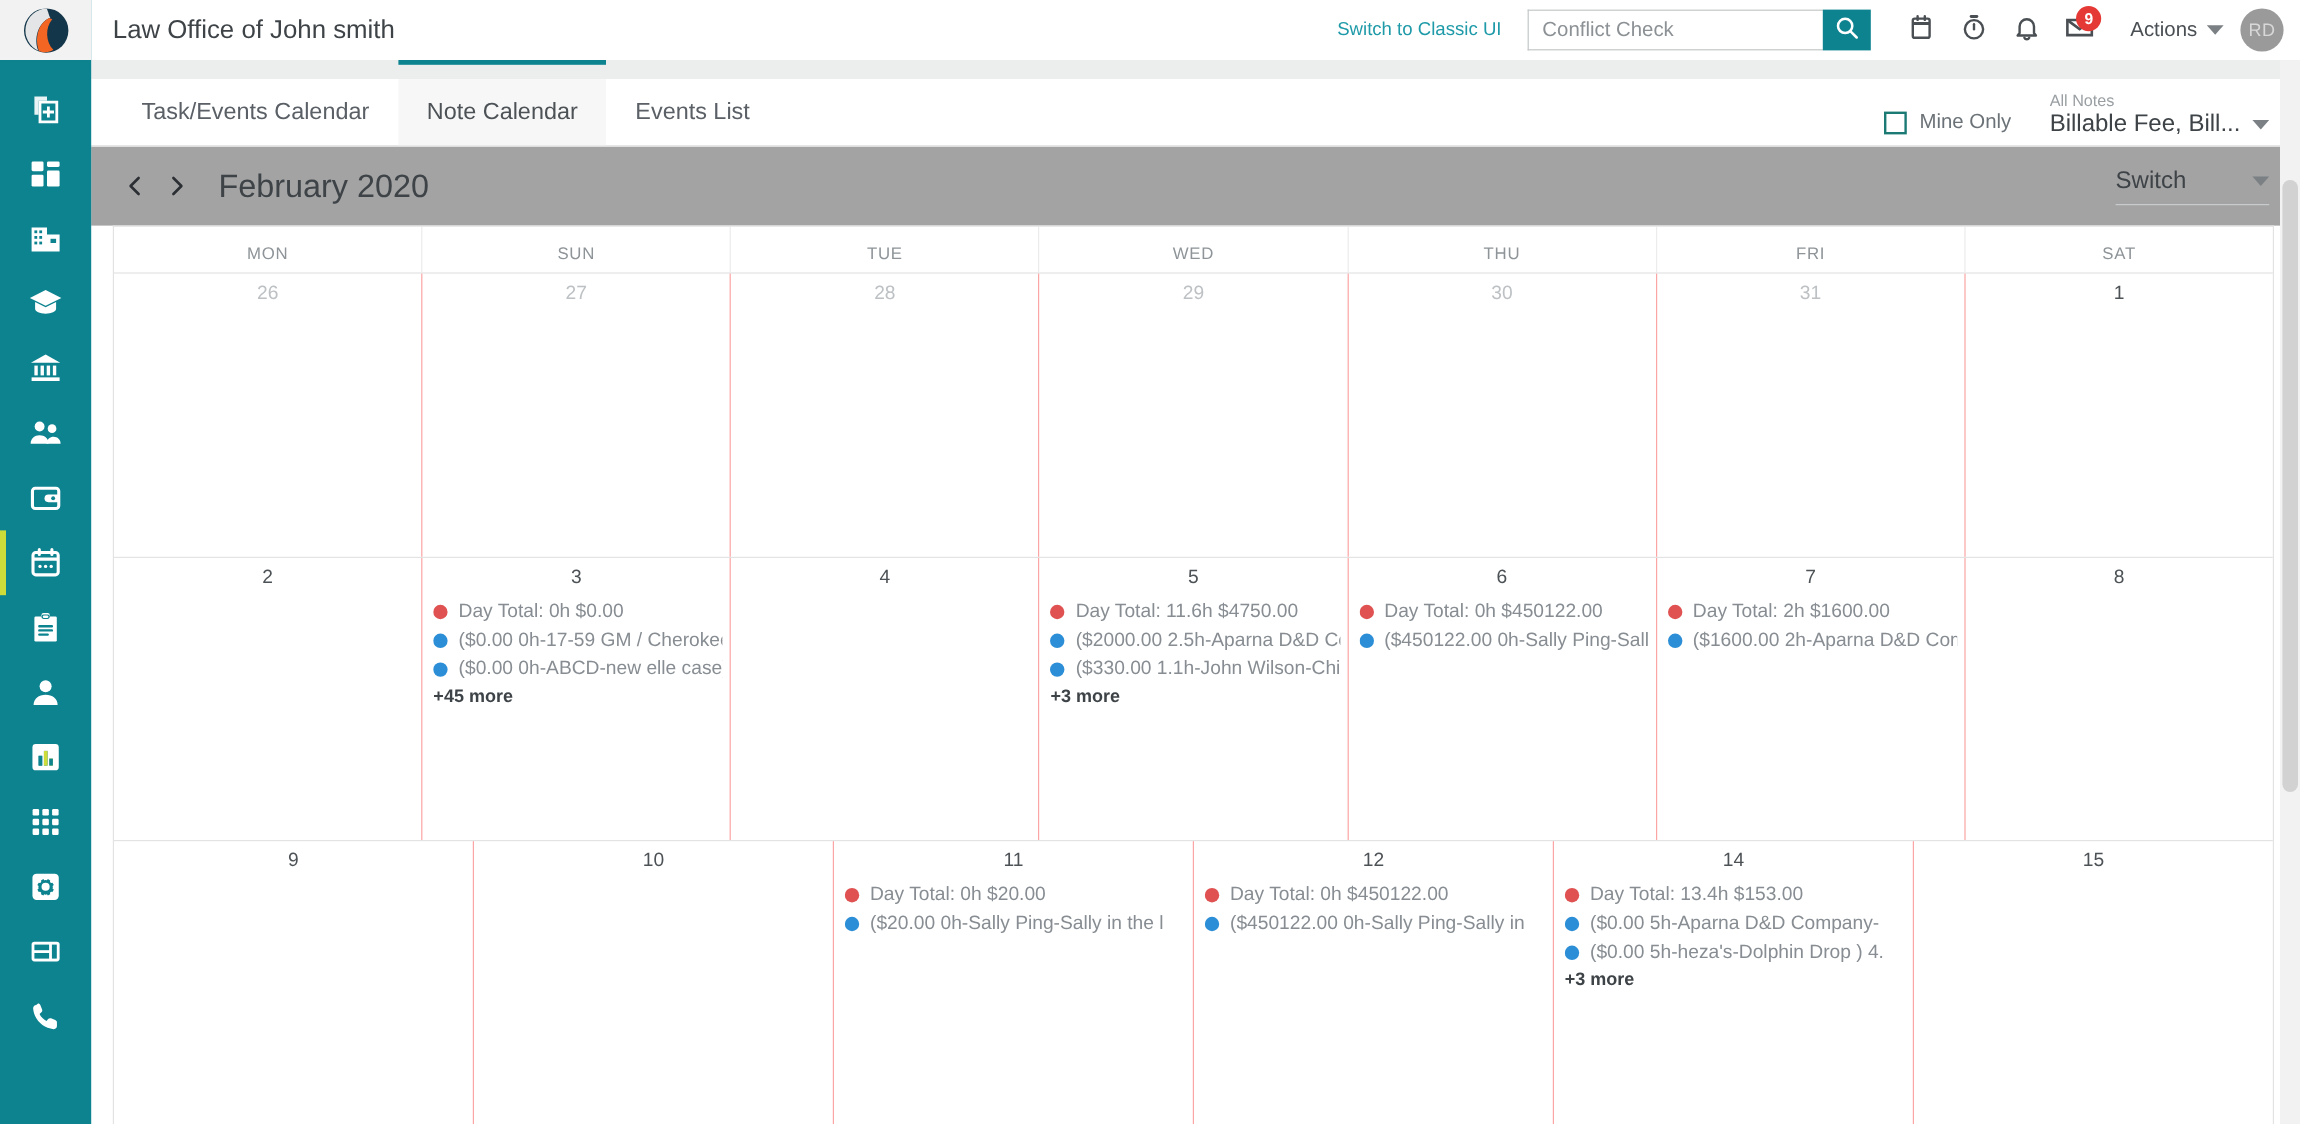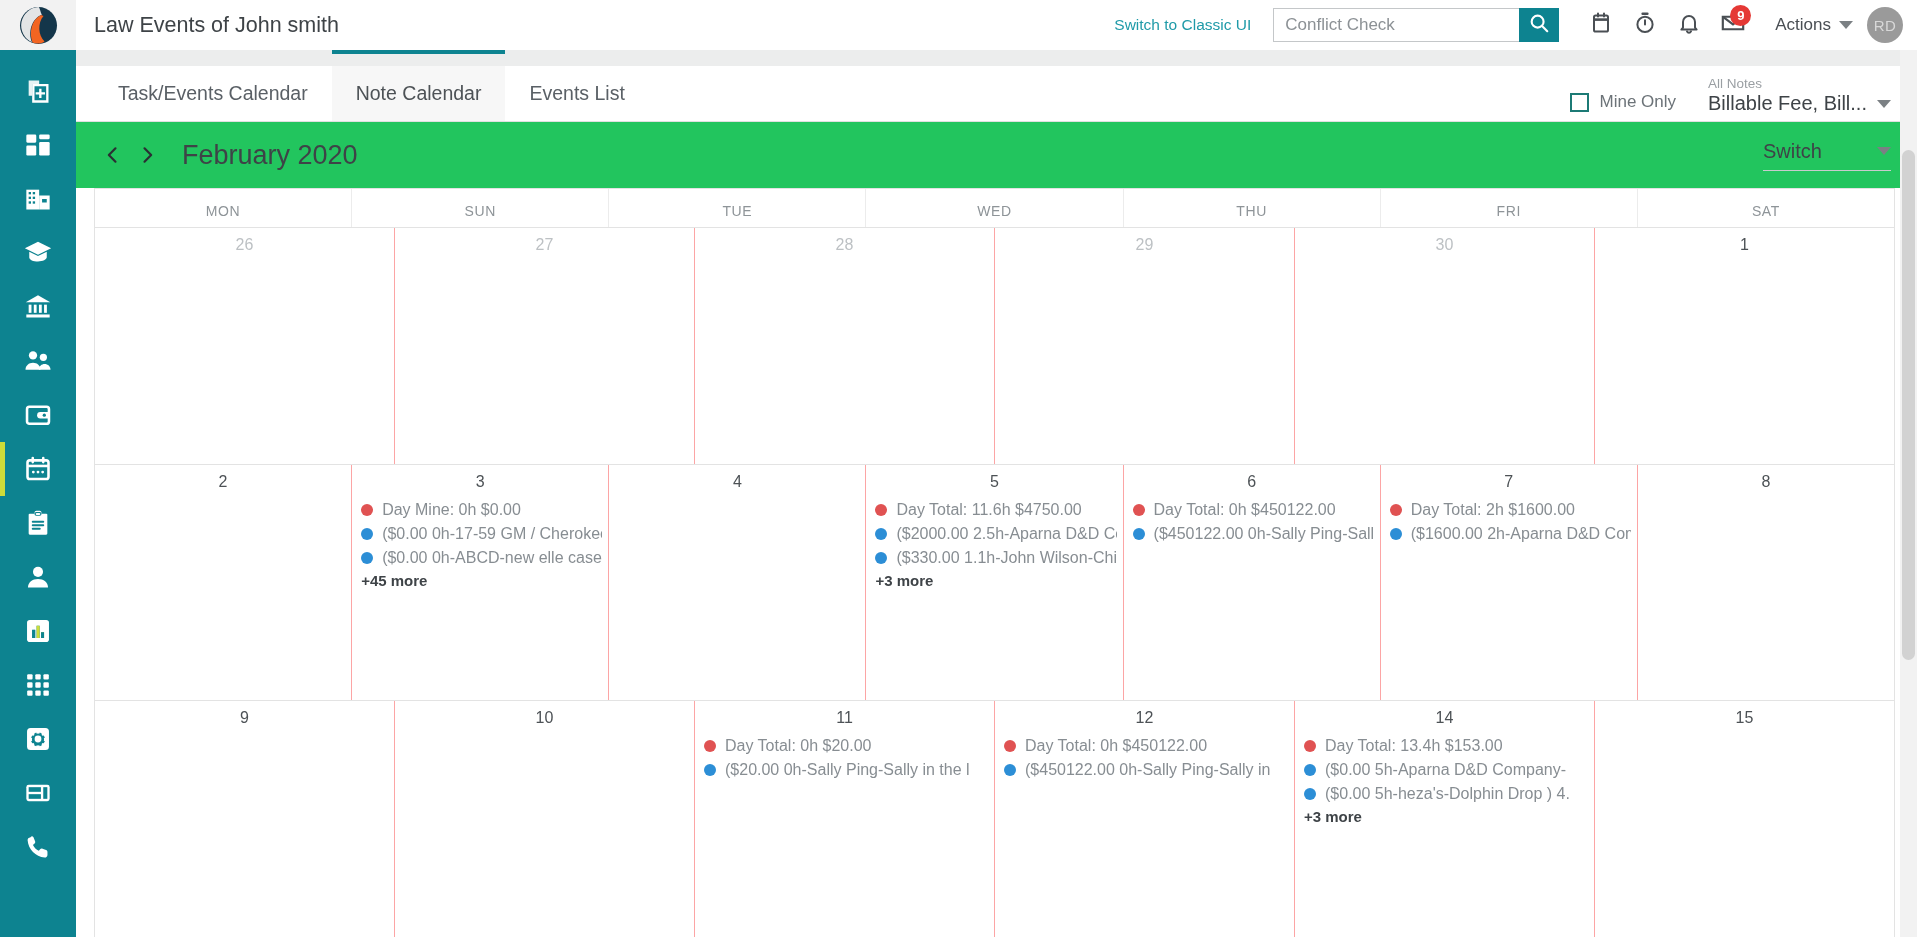--- a/index.html
+++ b/index.html
@@ -116,21 +116,21 @@
   .notes-select-value {
     font-size: 20px; color: #3e4347; white-space: nowrap;
     overflow: hidden; text-overflow: ellipsis; max-width: 165px; text-align: center;
   }
   .caret { width: 0; height: 0; border-left: 7px solid transparent;
            border-right: 7px solid transparent; border-top: 8px solid #7b8084; }
 
   
   .monthbar {
     height: 66px; flex: 0 0 66px; display: flex; align-items: center;
-    padding: 0 26px 0 20px; background: #22c55e;
+    padding: 0 26px 0 20px; background: #a3a3a3;
   }
   .navarrow {
     width: 34px; height: 34px; display: flex; align-items: center;
     justify-content: center; cursor: pointer; color: #2b2f33;
   }
   .month-title { font-size: 27px; color: #3e4347; margin-left: 18px; white-space: nowrap; }
   .viewselect { margin-left: auto; display: flex; flex-direction: column; width: 128px; cursor: pointer; }
   .viewselect-row {
     display: flex; align-items: center; justify-content: space-between;
     border-bottom: 1px solid #c8cbcd; padding-bottom: 7px;
@@ -381,21 +381,21 @@
             </svg>
         </span>
       </div>
 
     </div>
   </div>
 
   <div class="main">
 
     <div class="topbar">
-      <div class="app-title">Law Events of John smith</div>
+      <div class="app-title">Law Office of John smith</div>
 
       <div class="topbar-right">
         <a class="classic-link">Switch to Classic UI</a>
 
         <div class="search-wrap">
           <input class="search-input" type="text" placeholder="Conflict Check" style="">
           <div class="search-btn">
             <span>
               <svg width="22" height="22" viewBox="0 0 24 24" fill="none" stroke="#fff" stroke-width="2.3" stroke-linecap="round">
                   <circle cx="10.5" cy="10.5" r="6.5"></circle>
@@ -528,36 +528,40 @@
                 <div class="events"></div>
               </div>
               <div class="day-cell other">
                 <div class="day-num">29</div>
                 <div class="events"></div>
               </div>
               <div class="day-cell other">
                 <div class="day-num">30</div>
                 <div class="events"></div>
               </div>
+              <div class="day-cell other">
+                <div class="day-num">31</div>
+                <div class="events"></div>
+              </div>
               <div class="day-cell">
                 <div class="day-num">1</div>
                 <div class="events"></div>
               </div>
             </div>
             <div class="week-row">
               <div class="day-cell">
                 <div class="day-num">2</div>
                 <div class="events"></div>
               </div>
               <div class="day-cell">
                 <div class="day-num">3</div>
                 <div class="events">
                   <div class="event">
                     <span class="dot red"></span>
-                    <span class="event-text">Day Mine: 0h $0.00</span>
+                    <span class="event-text">Day Total: 0h $0.00</span>
                   </div>
                   <div class="event">
                     <span class="dot blue"></span>
                     <span class="event-text">($0.00 0h-17-59 GM / Cherokee-D</span>
                   </div>
                   <div class="event">
                     <span class="dot blue"></span>
                     <span class="event-text">($0.00 0h-ABCD-new elle case) R</span>
                   </div>
                 </div>

